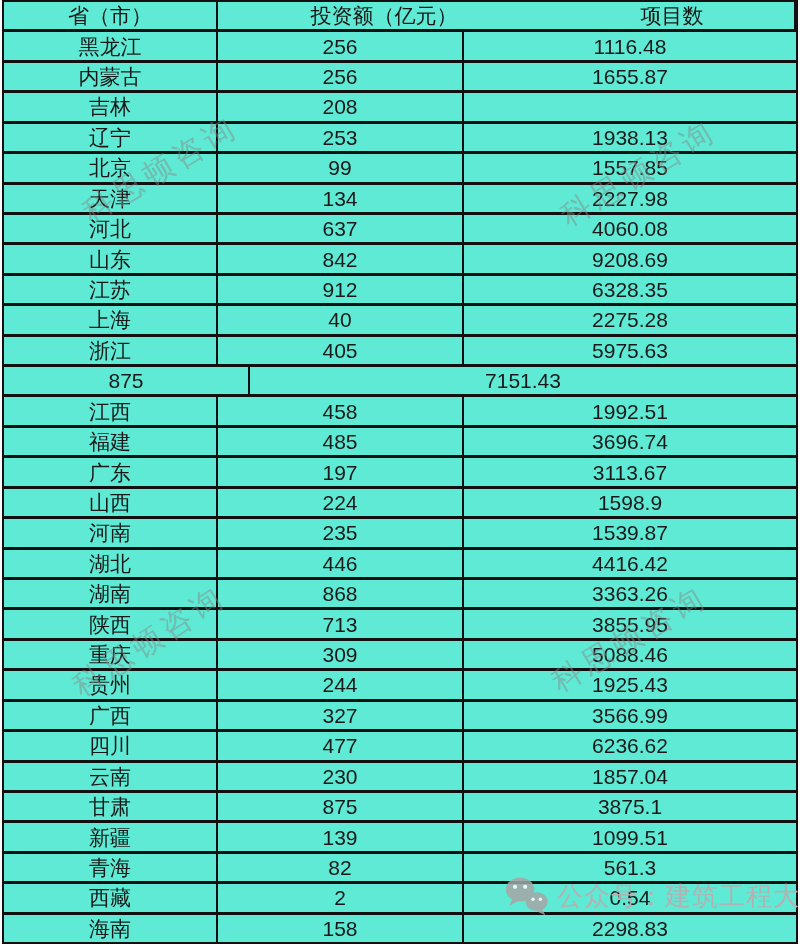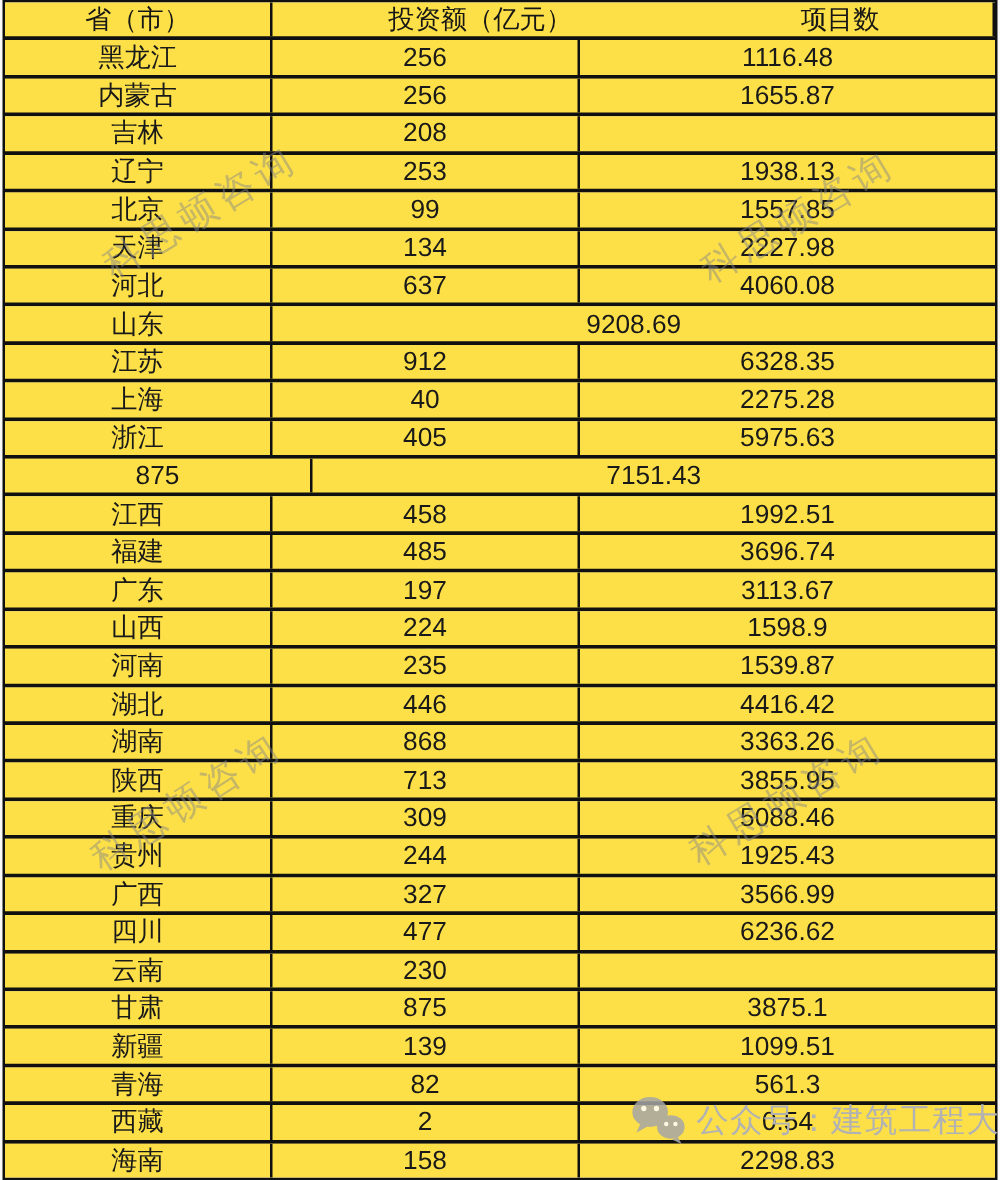--- a/index.html
+++ b/index.html
@@ -6,21 +6,21 @@
   body{
     width:800px;height:944px;position:relative;overflow:hidden;
     background:#fafafa;
     font-family:"Liberation Sans","DejaVu Sans",sans-serif;
   }
   .table{
     position:absolute;left:2px;top:0;right:2px;bottom:0;
     border:2px solid #101010;background:#fdfdfd;
     display:flex;flex-direction:column;
   }
-  .tr{flex:1;display:flex;border-bottom:3px solid #101010;background:#fde047}
+  .tr{flex:1;display:flex;border-bottom:3px solid #101010;background:#5eead4}
   .tr:last-child{border-bottom:none}
   .td{
     display:flex;align-items:center;justify-content:center;
     font-size:21px;color:#191919;line-height:1;
   }
   .c1{width:212px;border-right:2px solid #101010}
   .c2{width:244px;border-right:2px solid #101010}
   .c3{flex:1}
   .header .td{font-size:21px;color:#161616}
   
@@ -79,20 +79,21 @@
       <div class="td c2">134</div>
       <div class="td c3">2227.98</div>
     </div>
   <div class="tr">
       <div class="td c1">河北</div>
       <div class="td c2">637</div>
       <div class="td c3">4060.08</div>
     </div>
   <div class="tr">
       <div class="td c1">山东</div>
+      <div class="td c2">842</div>
       <div class="td c3">9208.69</div>
     </div>
   <div class="tr">
       <div class="td c1">江苏</div>
       <div class="td c2">912</div>
       <div class="td c3">6328.35</div>
     </div>
   <div class="tr">
       <div class="td c1">上海</div>
       <div class="td c2">40</div>
@@ -163,20 +164,21 @@
       <div class="td c3">3566.99</div>
     </div>
   <div class="tr">
       <div class="td c1">四川</div>
       <div class="td c2">477</div>
       <div class="td c3">6236.62</div>
     </div>
   <div class="tr">
       <div class="td c1">云南</div>
       <div class="td c2">230</div>
+      <div class="td c3">1857.04</div>
     </div>
   <div class="tr">
       <div class="td c1">甘肃</div>
       <div class="td c2">875</div>
       <div class="td c3">3875.1</div>
     </div>
   <div class="tr">
       <div class="td c1">新疆</div>
       <div class="td c2">139</div>
       <div class="td c3">1099.51</div>

